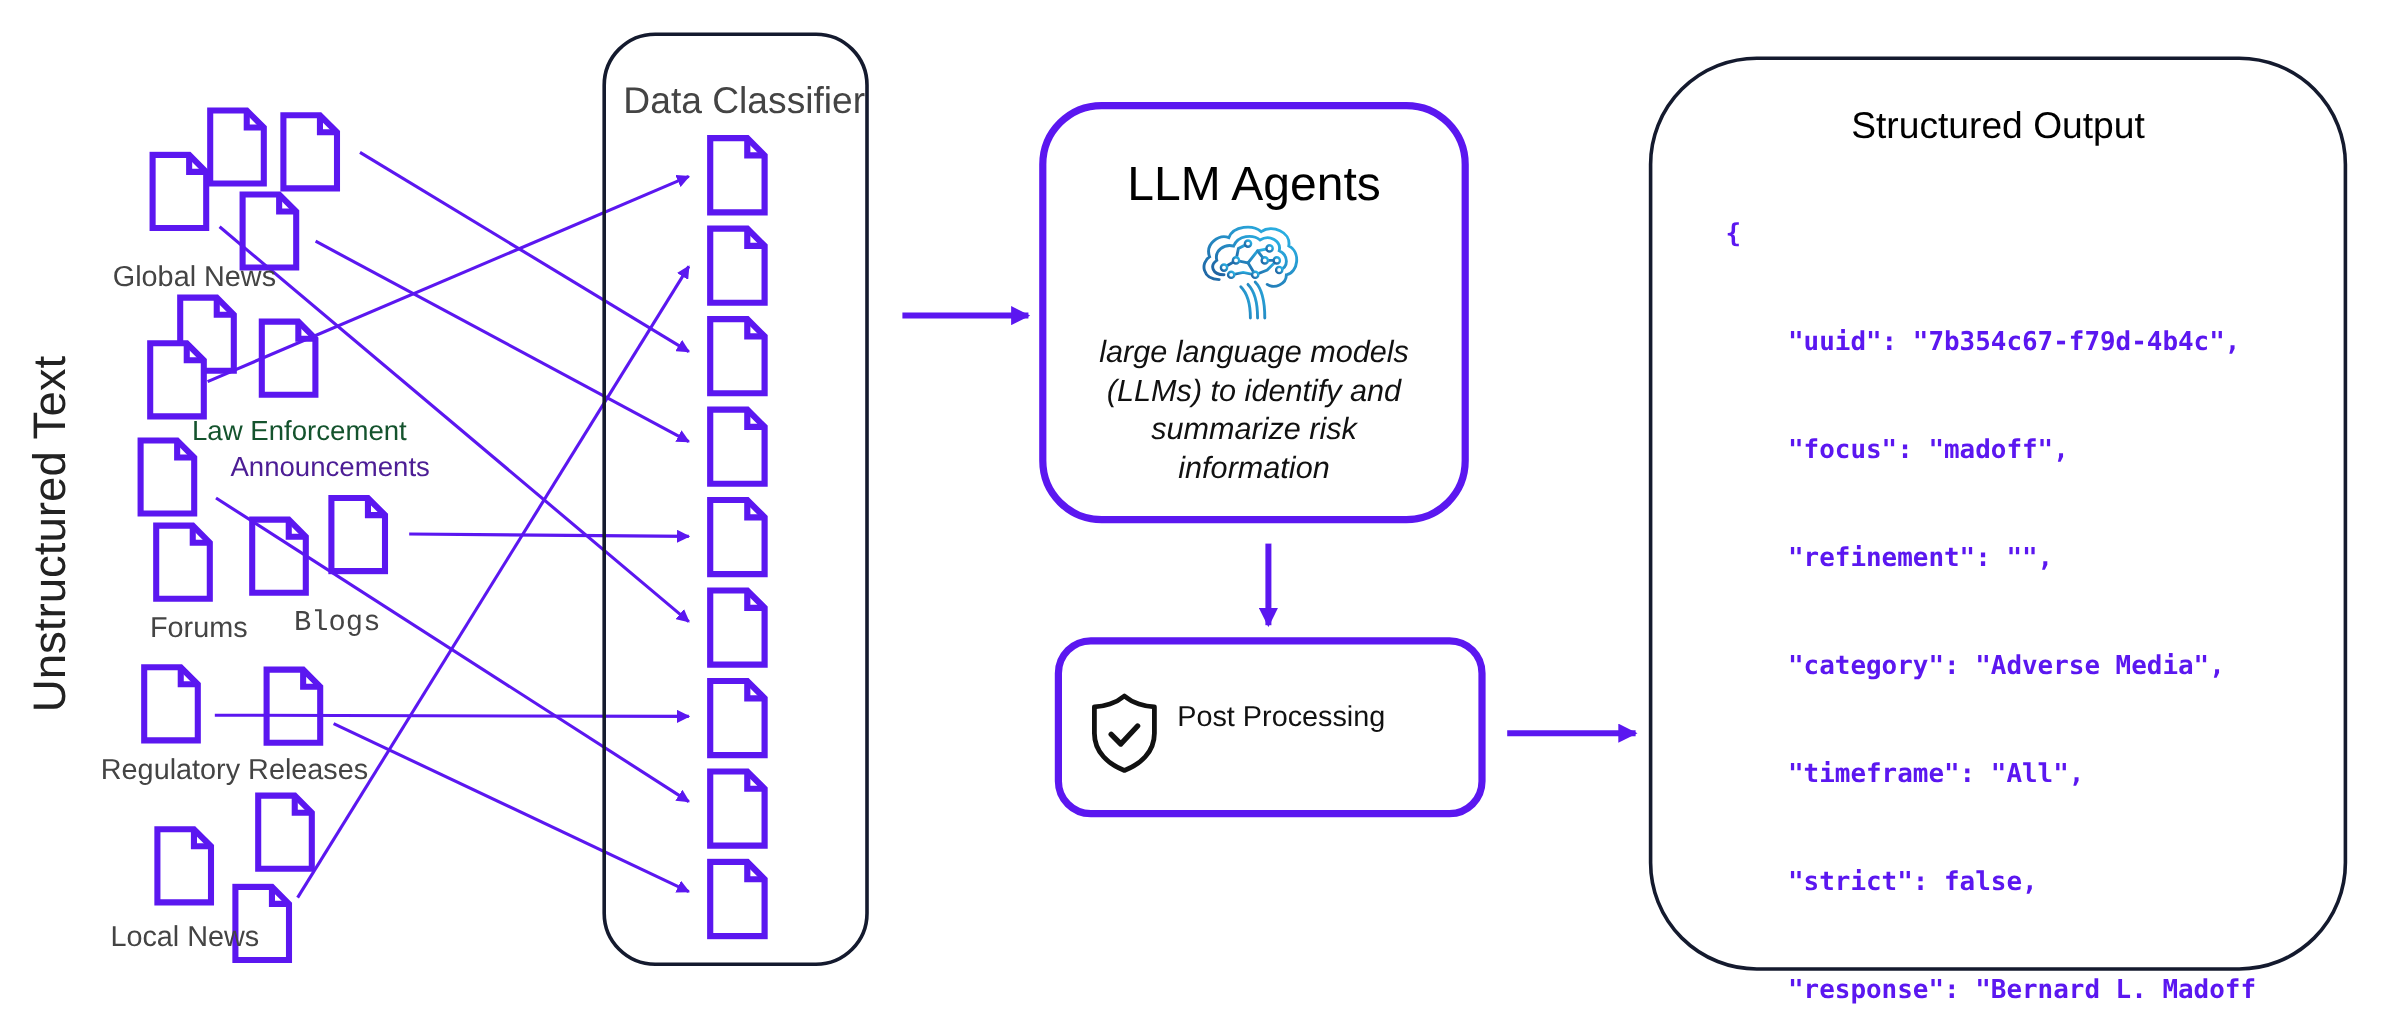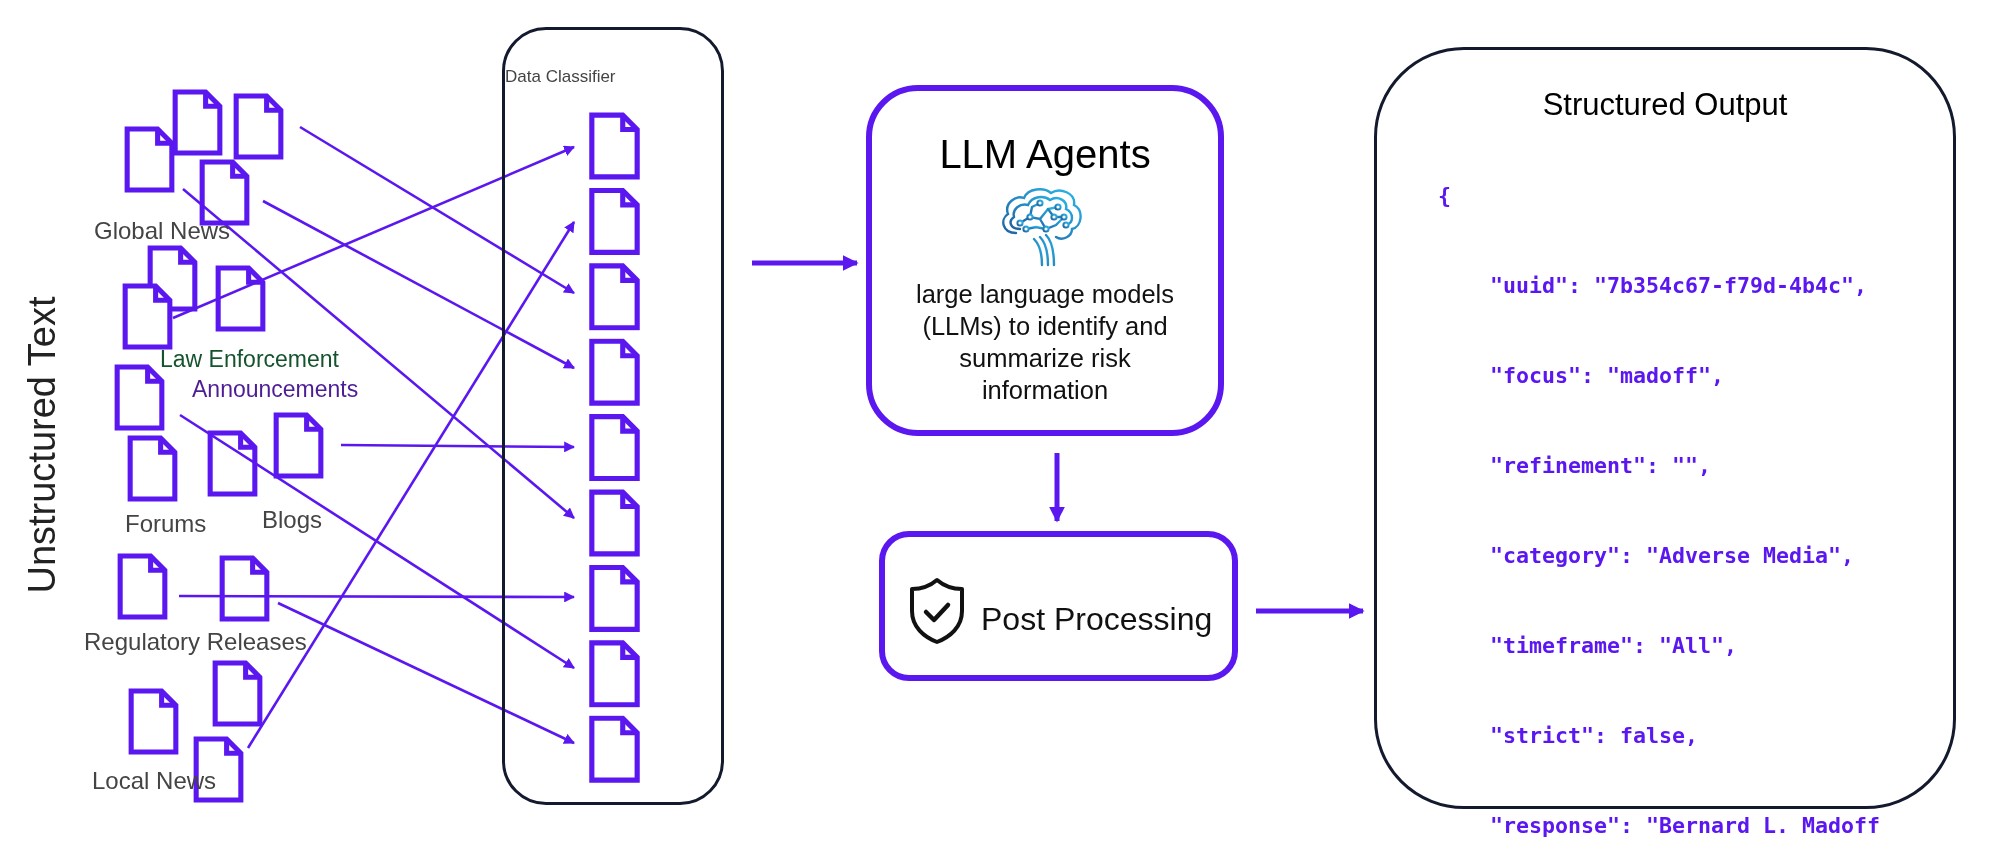--- a/index.html
+++ b/index.html
@@ -3,29 +3,29 @@
 <meta charset="utf-8">
 <style>
   html, body { margin: 0; padding: 0; background: #ffffff; }
   #canvas { position: relative; width: 2000px; height: 851px; overflow: hidden; background: #ffffff; font-family: "Liberation Sans", "DejaVu Sans", sans-serif; }
   #wires { position: absolute; left: 0; top: 0; width: 2000px; height: 851px; }
   .label { position: absolute; white-space: nowrap; color: #444444; line-height: 1; }
   .src-label { font-size: 24px; }
   .vert-title { position: absolute; left: 42px; top: 445px; transform: translate(-50%, -50%) rotate(-90deg); font-size: 38px; color: #222222; white-space: nowrap; line-height: 1; }
   .box { position: absolute; box-sizing: border-box; }
   .dc-box { left: 502px; top: 27px; width: 222px; height: 778px; border: 3px solid #141a2e; border-radius: 44px; }
-  .dc-title { position: absolute; left: 0; width: 100%; top: 38px; text-align: left; font-size: 17px; color: #444444; line-height: 1; }
+  .dc-title { position: absolute; left: 0; width: 100%; top: 38px; text-align: right; font-size: 31px; color: #444444; line-height: 1; }
   .llm-box { left: 866px; top: 85px; width: 358px; height: 351px; border: 6px solid #5b17f0; border-radius: 52px; padding-left: 12px; }
   .llm-title { position: absolute; left: 0; width: 100%; top: 43px; text-align: center; font-size: 40px; color: #000; line-height: 1; }
   .brain { position: absolute; left: 124px; top: 92px; width: 88px; height: 84px; }
   .llm-desc { position: absolute; left: 0; width: 100%; top: 187px; text-align: center; font-size: 25.5px; line-height: 32px; color: #111; }
-  .llm-desc div { white-space: nowrap; }
+  .llm-desc div { white-space: nowrap; font-style: italic; }
   .pp-box { left: 879px; top: 531px; width: 359px; height: 150px; border: 6px solid #5b17f0; border-radius: 30px; }
   .shield { position: absolute; left: 23px; top: 40px; width: 58px; height: 68px; }
-  .pp-label { position: absolute; left: 96px; top: 66px; font-size: 32px; color: #111; line-height: 1; white-space: nowrap; }
+  .pp-label { position: absolute; left: 96px; top: 49px; font-size: 24px; color: #111; line-height: 1; white-space: nowrap; }
   .so-box { left: 1374px; top: 47px; width: 582px; height: 762px; border: 3px solid #141a2e; border-radius: 90px; padding-left: 39px; }
   .so-title { position: absolute; left: 0; width: 100%; top: 39px; text-align: center; font-size: 31px; color: #000; line-height: 1; }
   .code { position: absolute; left: 28px; top: 71px; font-family: "DejaVu Sans Mono", "Liberation Mono", monospace; font-weight: bold; font-size: 21.6px; line-height: 30px; color: #5b17f0; white-space: pre; }
   .code .ind1 { padding-left: 33px; }
   .code .ind2 { padding-left: 85px; }
 </style>
 </head>
 <body>
 
 <div id="canvas">
@@ -87,21 +87,21 @@
     <line x1="1057" y1="453" x2="1057" y2="521" stroke="#5b17f0" stroke-width="5" marker-end="url(#ahBig)"></line>
     <line x1="1256" y1="611" x2="1363" y2="611" stroke="#5b17f0" stroke-width="5" marker-end="url(#ahBig)"></line>
   </svg>
 
   <div class="vert-title">Unstructured Text</div>
 
   <div class="label src-label" style="left:94px; top:219px;">Global News</div>
   <div class="label" style="left:160px; top:348px; font-size:23px; color:#14532d;">Law Enforcement</div>
   <div class="label" style="left:168px; top:378px; font-size:23px; color:#4c1d95;margin-left:24px;">Announcements</div>
   <div class="label src-label" style="left:125px; top:512px;">Forums</div>
-  <div class="label src-label" style="left:262px; top:508px;">Blogs</div>
+  <div class="label src-label" style="left:245px; top:508px;font-family:Liberation Mono, monospace;">Blogs</div>
   <div class="label src-label" style="left:84px; top:630px;">Regulatory Releases</div>
   <div class="label src-label" style="left:92px; top:769px;">Local News</div>
 
   <div class="box dc-box">
     <div class="dc-title">Data Classifier</div>
   </div>
 
   <div class="box llm-box">
     <div class="llm-title">LLM Agents</div>
     <svg class="brain" viewBox="0 0 88 84" xmlns="http://www.w3.org/2000/svg">

